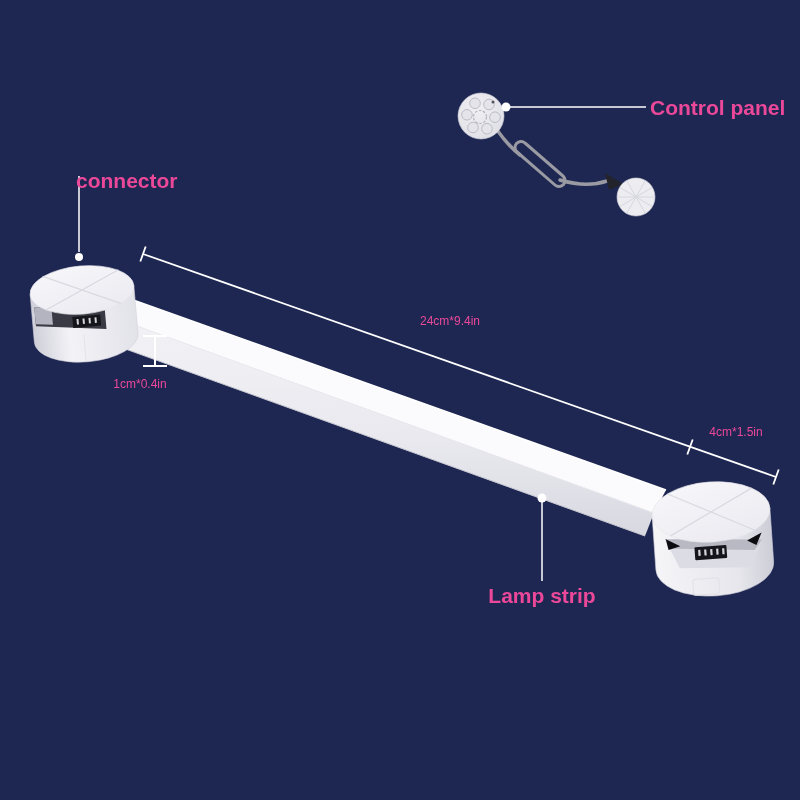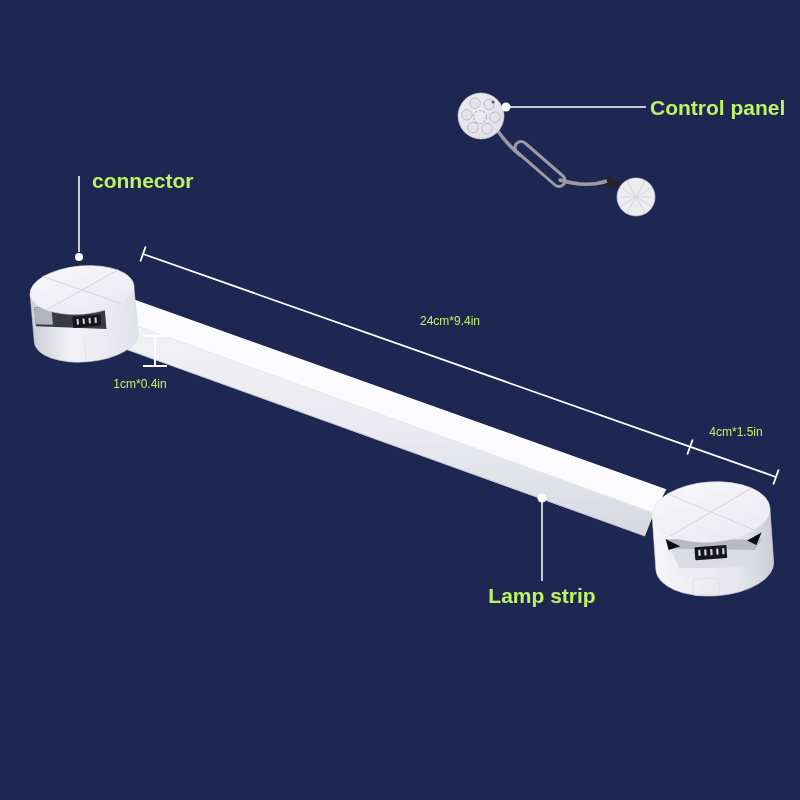--- a/index.html
+++ b/index.html
@@ -13,21 +13,21 @@
     position: relative;
     width: 800px; height: 800px;
     background: #1e2752;
   }
   #product-svg {
     position: absolute; left: 0; top: 0;
     width: 800px; height: 800px;
   }
   .label {
     position: absolute;
-    color: #bef264;
+    color: #ec4899;
     white-space: nowrap;
     z-index: 5;
   }
   .label-bold { font-weight: bold; font-size: 21px; }
   .label-dim  { font-weight: normal; font-size: 12px; }
   .centered { transform: translate(-50%, -50%); }
 </style>
 </head>
 <body>
 
@@ -156,21 +156,21 @@
 
       <line x1="542" y1="501" x2="542" y2="581" stroke-width="1.5"></line>
     </g>
     <g fill="#ffffff">
       <circle cx="79" cy="257" r="4"></circle>
       <circle cx="506" cy="107" r="4.5"></circle>
       <circle cx="542" cy="498" r="4.5"></circle>
     </g>
   </svg>
 
-  <div class="label label-bold" style="left:92px; top:169px;">connector</div>
+  <div class="label label-bold" style="left:76px; top:169px;">connector</div>
 
   <div class="label label-bold" style="left:650px; top:96px;">Control panel</div>
 
   <div class="label label-bold centered" style="left:542px; top:596px;">Lamp strip</div>
 
   <div class="label label-dim centered" style="left:450px; top:321px;">24cm*9.4in</div>
 
   <div class="label label-dim centered" style="left:140px; top:384px;">1cm*0.4in</div>
 
   <div class="label label-dim centered" style="left:736px; top:432px;">4cm*1.5in</div>

